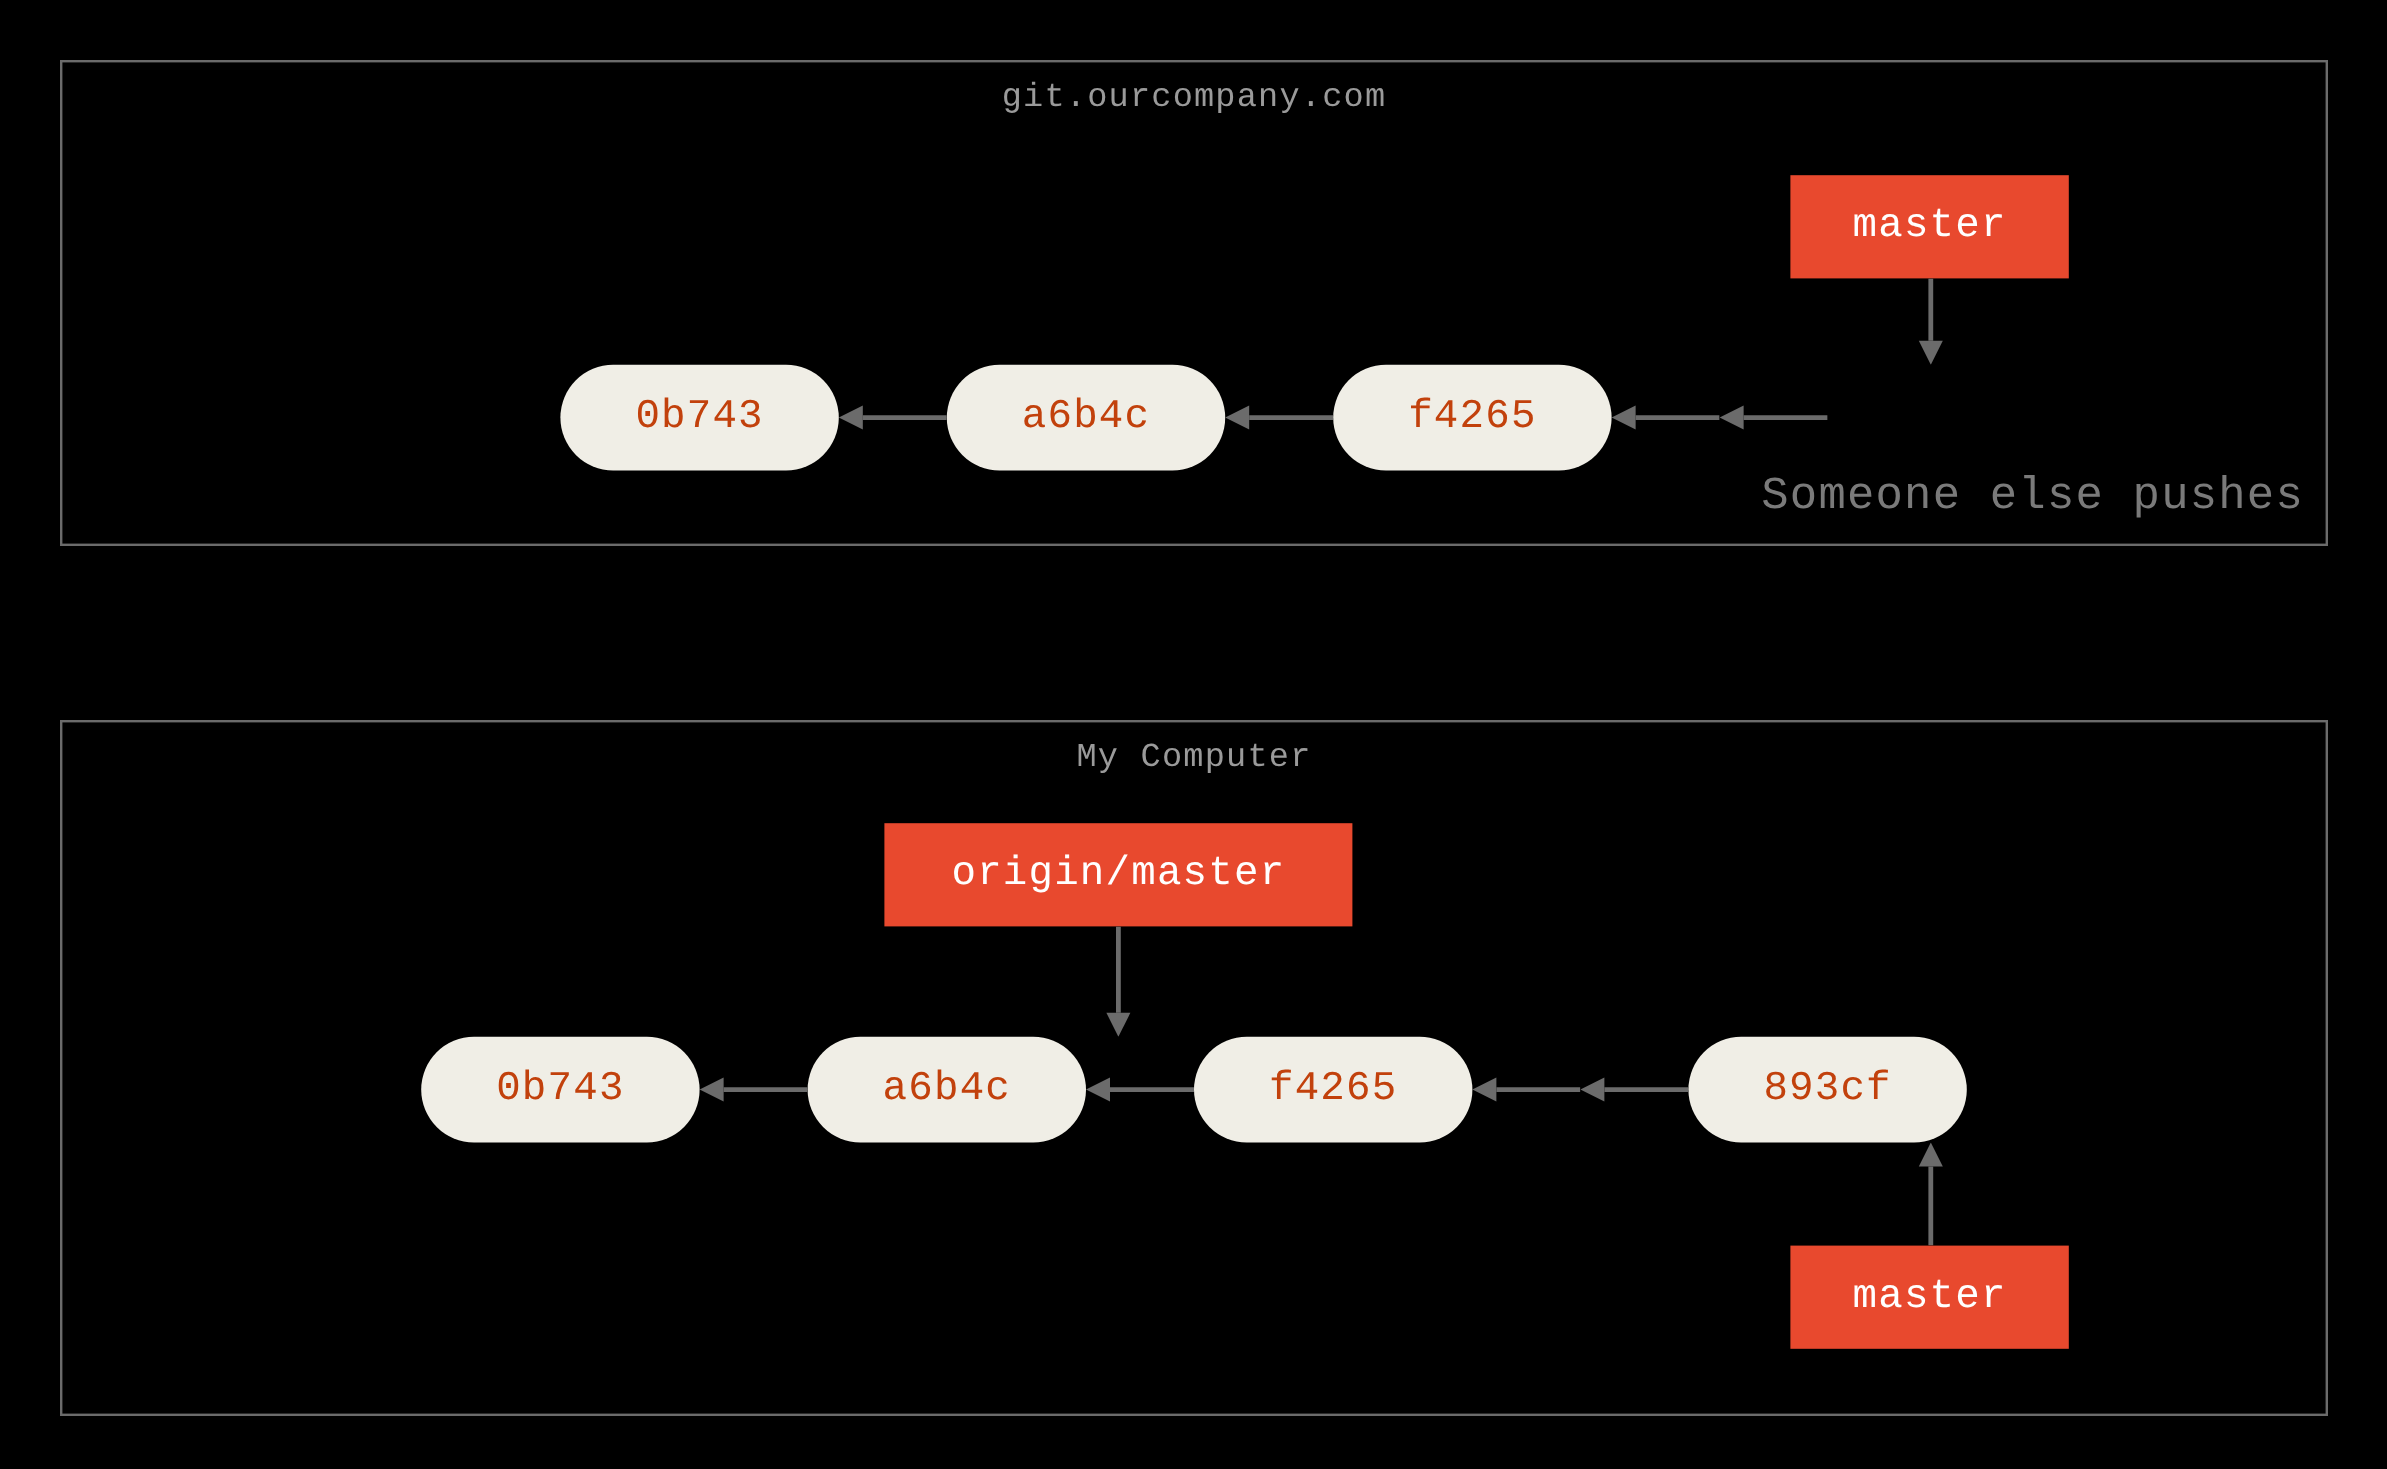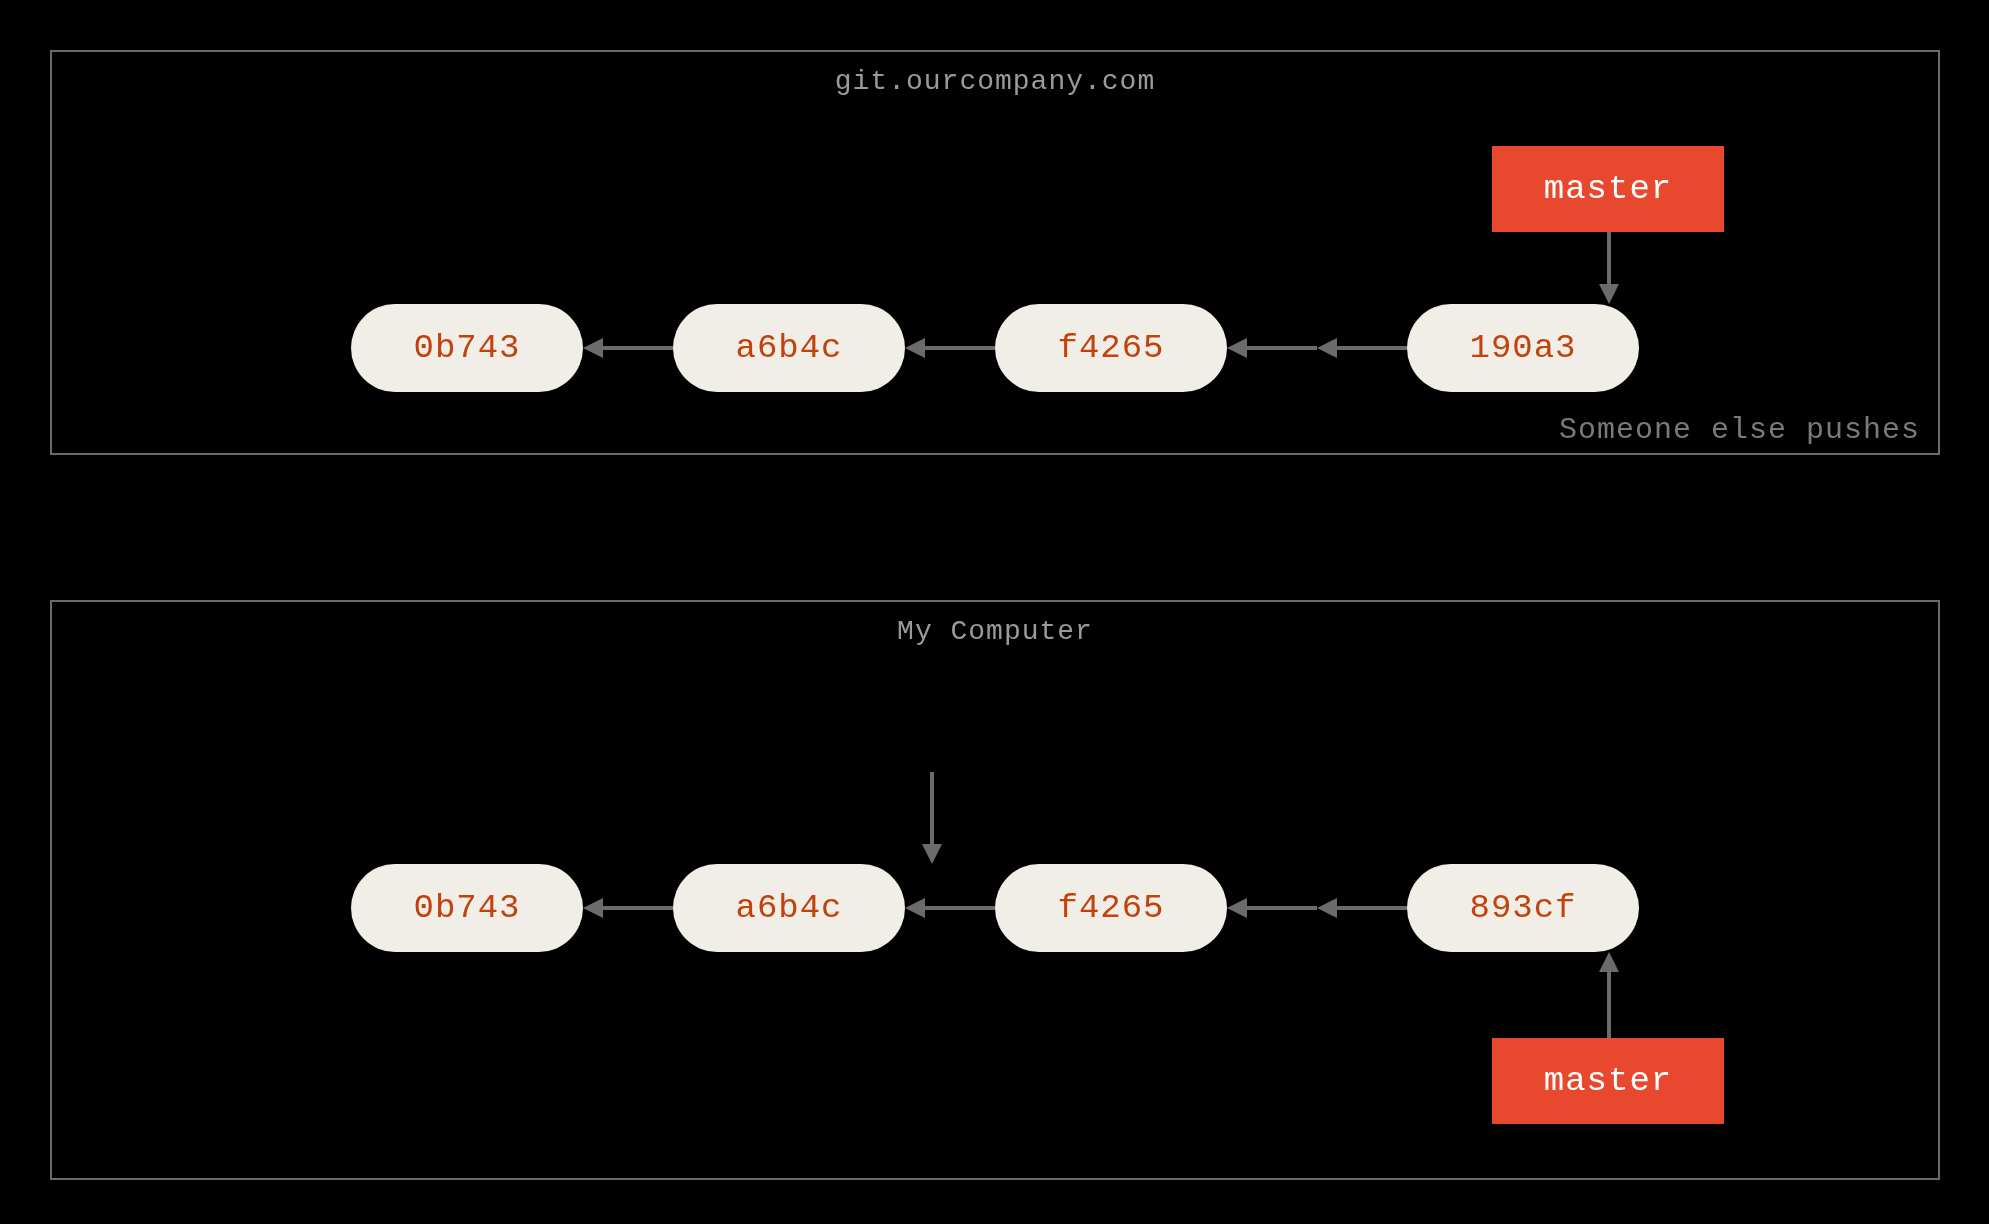--- a/index.html
+++ b/index.html
@@ -23,24 +23,24 @@
     top: 14px;
     left: 0;
     right: 0;
     text-align: center;
     color: #9a9a9a;
     font-size: 28px;
     letter-spacing: 1px;
   }
   .push-note {
     position: absolute;
-    bottom: 6px;
+    bottom: 18px;
     right: 18px;
     color: #7a7a7a;
-    font-size: 30px;
+    font-size: 38px;
     letter-spacing: 1px;
   }
   .commit-row {
     position: absolute;
     left: 0;
     right: 0;
     display: flex;
     justify-content: center;
     align-items: center;
   }
@@ -126,29 +126,29 @@
           <polygon points="0,13 20,3 20,23" fill="#6b6b6b"></polygon>
           <line x1="20" y1="13" x2="90" y2="13" stroke="#6b6b6b" stroke-width="4"></line>
         </svg>
     </div>
     <div class="arrow-h">
       <svg viewBox="0 0 90 26">
           <polygon points="0,13 20,3 20,23" fill="#6b6b6b"></polygon>
           <line x1="20" y1="13" x2="90" y2="13" stroke="#6b6b6b" stroke-width="4"></line>
         </svg>
     </div>
-    <div class="commit">190a3</div>
   </div>
 
   <div class="push-note">Someone else pushes</div>
 </div>
 
 <div class="panel panel-bottom">
   <div class="panel-title">My Computer</div>
 
+  <div class="ref-box ref-origin-master">origin/master</div>
   <div class="arrow-v top-down-2">
     <svg viewBox="0 0 26 92">
       <line x1="13" y1="0" x2="13" y2="72" stroke="#6b6b6b" stroke-width="4"></line>
       <polygon points="13,92 3,72 23,72" fill="#6b6b6b"></polygon>
     </svg>
   </div>
 
   <div class="commit-row bottom">
     <div class="commit">0b743</div>
     <div class="arrow-h">

